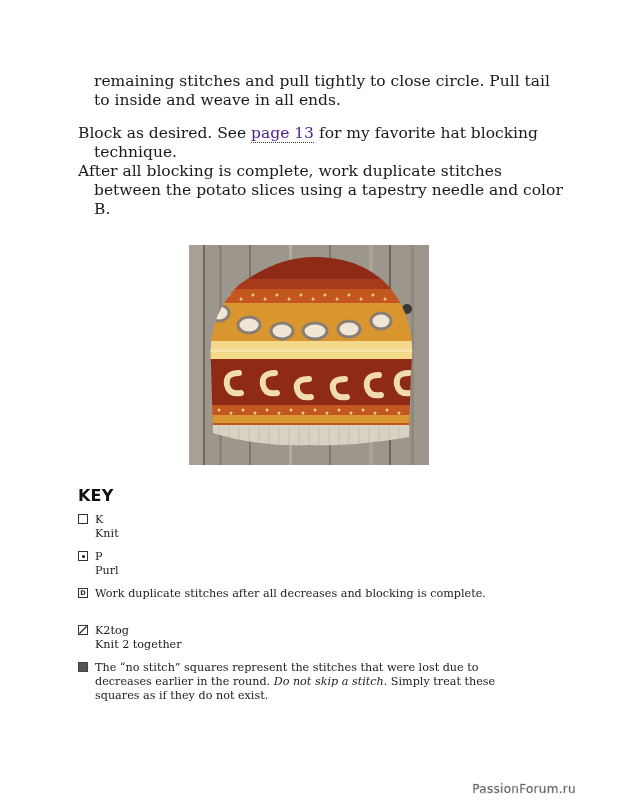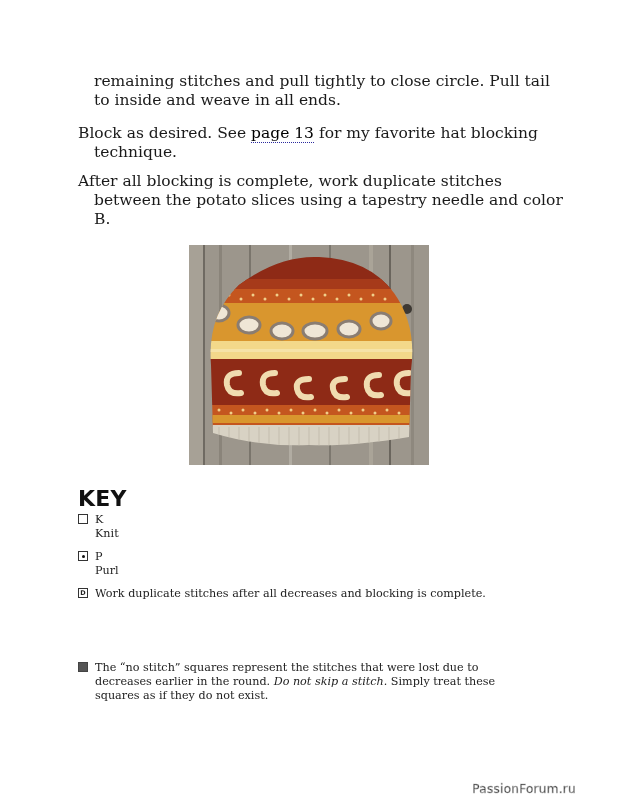--- a/index.html
+++ b/index.html
@@ -28,41 +28,41 @@
       line-height: 19px;
       padding-left: 16px;
       text-indent: -16px;
       margin: 0;
     }
     .para.cont {
       
       text-indent: 0;
     }
     .link {
-      color: #000000;
+      color: #4c1d95;
       text-decoration: none;
       border-bottom: 1px dotted #2b2b9e;
       cursor: pointer;
       text-align: center;
     }
     .hat-figure {
       position: absolute;
       left: 189px;
       top: 245px;
       width: 240px;
       height: 220px;
       overflow: hidden;
     }
     .key-heading {
       position: absolute;
       left: 78px;
       top: 486px;
       font-family: "DejaVu Sans", sans-serif;
       font-weight: bold;
-      font-size: 22px;
+      font-size: 16px;
       letter-spacing: 0.2px;
       color: #111;
       margin: 0;
     }
     .key-item {
       position: absolute;
       left: 78px;
       width: 460px;
       font-size: 11.2px;
       line-height: 14px;
@@ -124,21 +124,21 @@
 <div class="page">
 
   <p class="para cont" style="top:72px;">
     <span>remaining stitches and pull tightly to close circle. Pull tail to inside and weave in all ends.</span>
   </p>
 
   <p class="para" style="top:124px;">
     <span>Block as desired. See </span><a class="link">page 13</a><span> for my favorite hat blocking technique.</span>
   </p>
 
-  <p class="para" style="top:172px;">
+  <p class="para" style="top:162px;">
     <span>After all blocking is complete, work duplicate stitches between the potato slices using a tapestry needle and color B.</span>
   </p>
 
   <div class="hat-figure">
     <svg width="240" height="220" viewBox="0 0 240 220" xmlns="http://www.w3.org/2000/svg">
       <defs>
         <pattern id="wood" width="240" height="220" patternUnits="userSpaceOnUse">
           <rect width="240" height="220" fill="#9c968c"></rect>
           <rect x="0" y="0" width="14" height="220" fill="#a7a196"></rect>
           <rect x="14" y="0" width="2" height="220" fill="#6f6a62"></rect>
@@ -267,20 +267,31 @@
     </div>
   </div>
 
   <div class="key-item" style="top:587px;">
     <span class="key-symbol dup">D</span>
     <div class="key-text">
       <span class="key-desc">Work duplicate stitches after all decreases and blocking is complete.</span>
     </div>
   </div>
 
+  <div class="key-item" style="top:624px;">
+    <span class="key-symbol k2tog">
+      <svg width="8" height="8" viewBox="0 0 8 8">
+          <line x1="0.5" y1="7.5" x2="7.5" y2="0.5" stroke="#222" stroke-width="1.2"></line>
+        </svg>
+    </span>
+    <div class="key-text">
+      <span class="key-abbr">K2tog</span>
+      <span class="key-desc">Knit 2 together</span>
+    </div>
+  </div>
 
   <div class="key-item" style="top:661px;">
     <span class="key-symbol nostitch"></span>
     <div class="key-text">
       <span class="key-desc"><span>The “no stitch” squares represent the stitches that were lost due to decreases earlier in the round. </span><em>Do not skip a stitch.</em><span> Simply treat these squares as if they do not exist.</span></span>
     </div>
   </div>
 
   <div class="watermark">PassionForum.ru</div>
 

